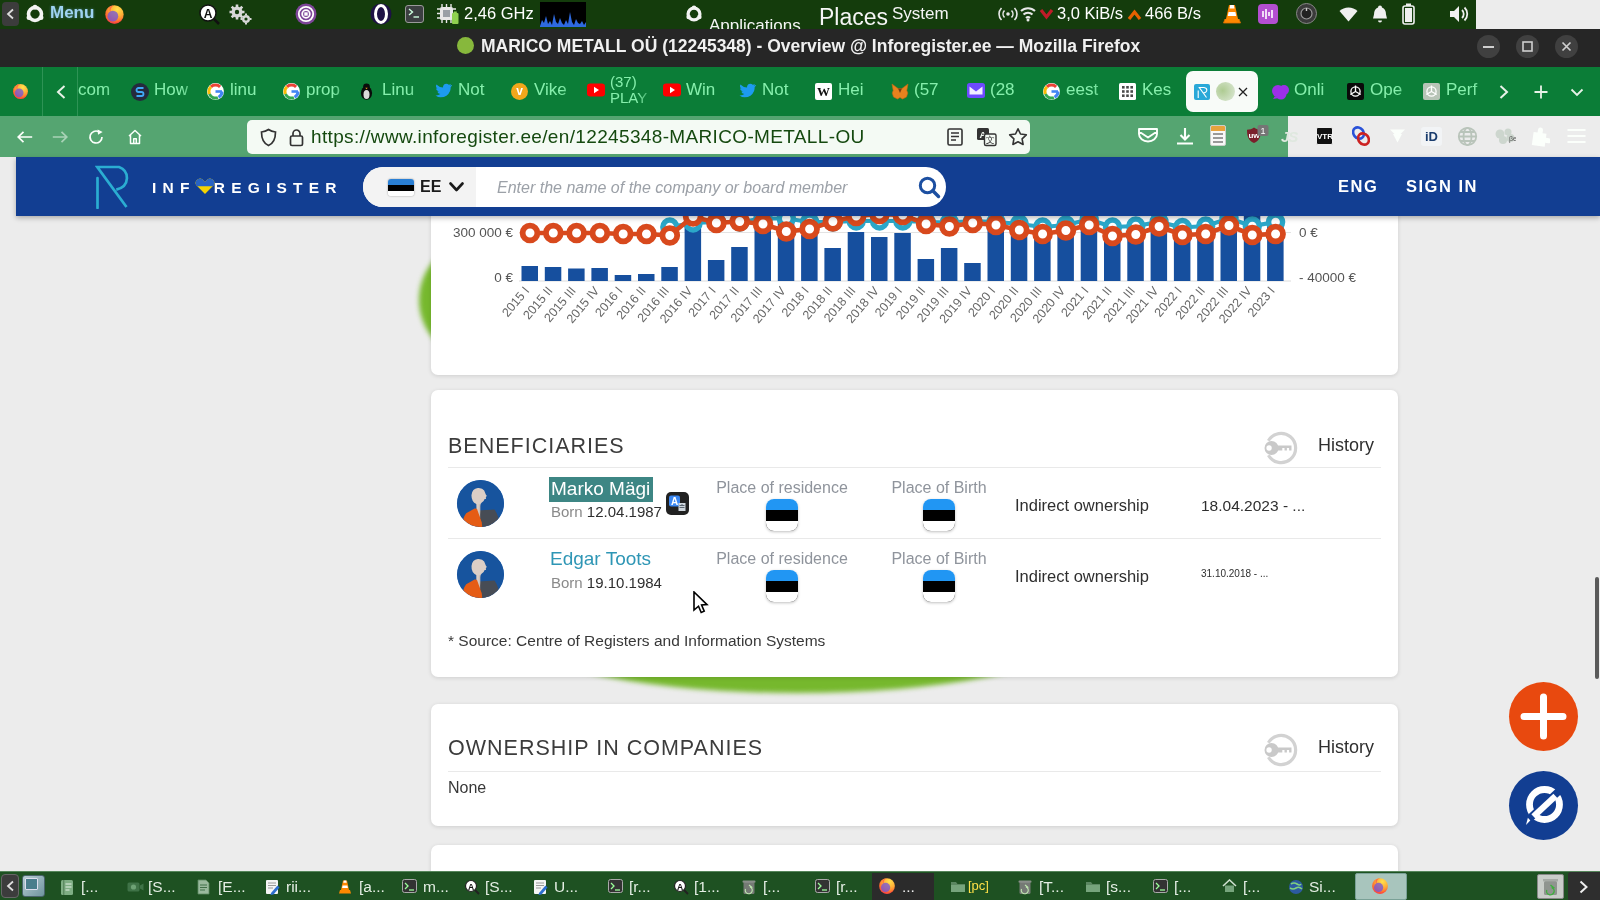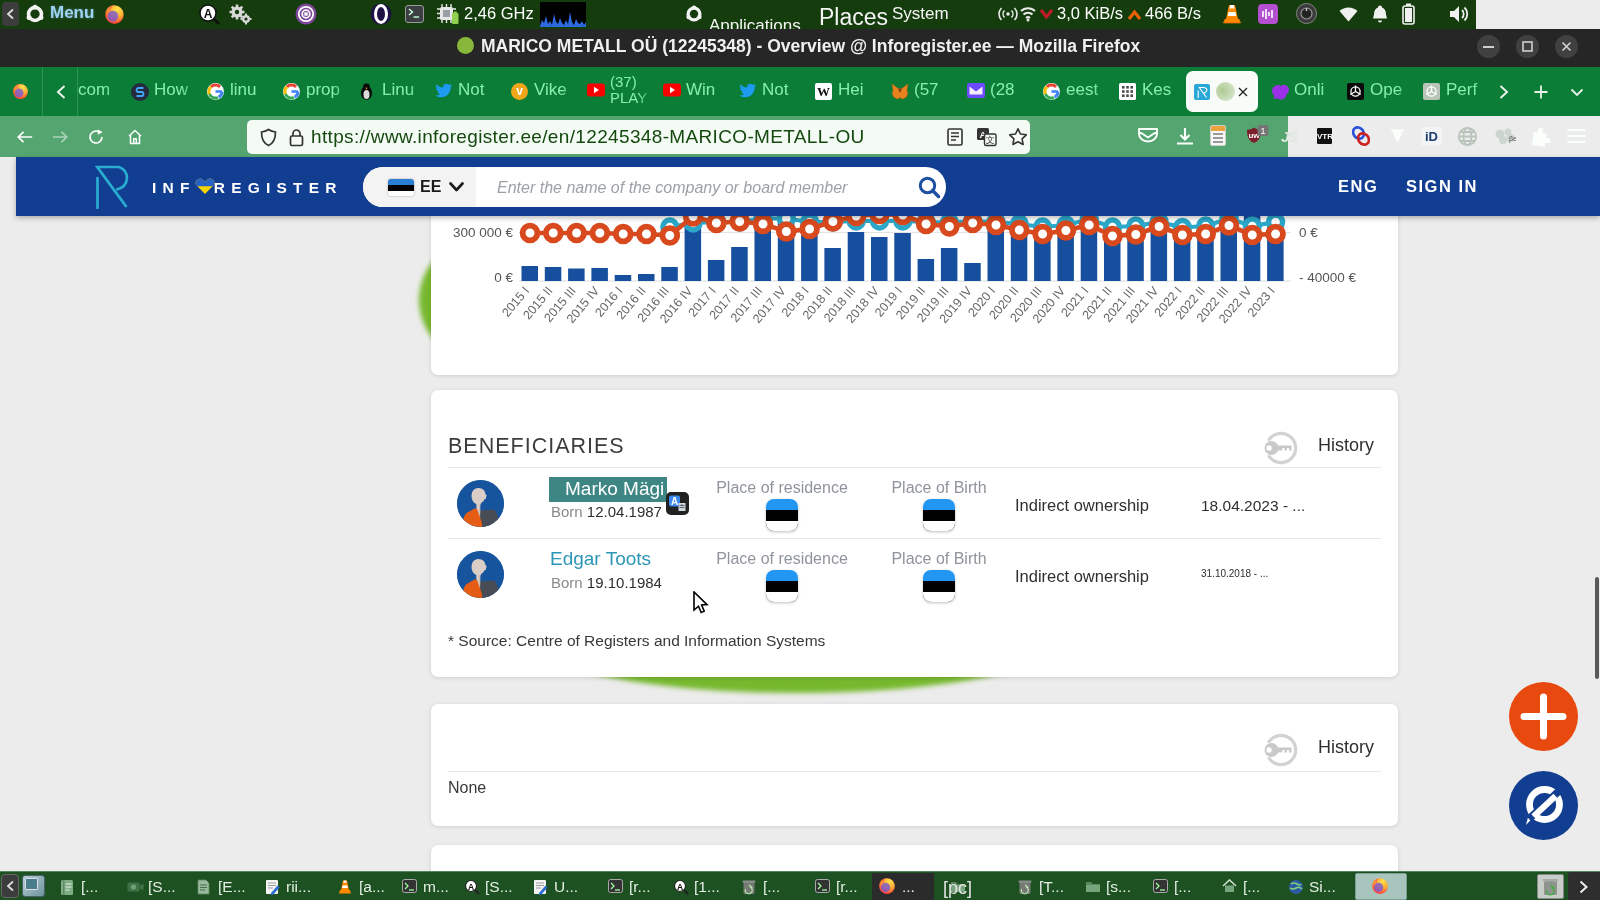--- a/index.html
+++ b/index.html
@@ -190,21 +190,21 @@
 
   <div class="abs av" style="left:457px;top:264px">
       <svg width="47" height="47" viewBox="0 0 47 47">
         <circle cx="23.5" cy="23.5" r="23.5" fill="#17549e"></circle>
 <path d="M21 47 L21.5 30.5 L37.5 29.5 Q42.5 36.5 42.8 47 Z" fill="#474c55"></path>
 <path d="M18.5 38.2 Q19.8 30 19.3 24 Q14.2 21.5 14.5 15 Q15.2 8.6 20.8 8 Q25.4 7.6 27.2 10.6 L28.8 14.6 L29.9 16.1 L28.8 17 L29.1 18.8 L27.4 19.2 Q27.2 21.2 24.8 22.4 Q23.2 23.4 23.2 26 L23.2 31 Q23.2 35 22.4 38.2 Z" fill="#dbcec6"></path>
 <path d="M23.2 24 L23.2 38 L21 38.2 Q22 30 21.8 24.5 Z" fill="#c9b9af" opacity="0.75"></path>
 <path d="M5.2 47 Q5.6 37.6 9.2 33.2 L17.6 28.6 Q19.4 28.2 20.2 29.4 L24.8 42.5 L25.2 47 Z" fill="#e55c15"></path>
 </svg>
     </div>
-  <div class="abs" style="left:549px;top:261px;background:#3d8684;color:#fff;font-size:19px;padding:1px 3px 2px 16px">Marko Mägi</div>
+  <div class="abs" style="left:549px;top:261px;background:#3d8684;color:#fff;font-size:19px;padding:1px 3px 2px 2px">Marko Mägi</div>
   <div class="abs" style="left:551px;top:287px;font-size:15px;color:#8a8a8a">Born <span style="color:#2f2f2f">12.04.1987</span></div>
   <div class="abs tr8" style="left:666px;top:276px"><svg width="23" height="23" viewBox="0 0 23 23">
         <rect x="3" y="3.5" width="11" height="11" rx="2" fill="#3a87f2"></rect>
         <text x="8.5" y="12.8" font-size="10" font-weight="bold" fill="#fff" text-anchor="middle" font-family="Liberation Sans">A</text>
         <path d="M12.5 11h7v8h-7z" fill="#cfd6dd"></path>
         <path d="M13.5 13.5h5M13.5 15.5h5M16 12v1.5" stroke="#5a6570" stroke-width="1" fill="none"></path>
       </svg></div>
   <div class="abs" style="left:712px;top:263px;width:140px;text-align:center;font-size:16px;color:#8f949c">Place of residence</div>
   <div class="abs flag" style="left:766px;top:283px"></div>
   <div class="abs" style="left:869px;top:263px;width:140px;text-align:center;font-size:16px;color:#8f949c">Place of Birth</div>
@@ -230,20 +230,21 @@
   <div class="abs flag" style="left:923px;top:354px"></div>
   <div class="abs" style="left:1015px;top:351px;font-size:16.5px;color:#2f2f2f">Indirect ownership</div>
   <div class="abs" style="left:1201px;top:352px;font-size:10px;color:#2f2f2f">31.10.2018 - ...</div>
 
   <div class="abs" style="left:448px;top:416px;font-size:15.5px;color:#383838">* Source: Centre of Registers and Information Systems</div>
   <svg class="abs" style="left:692px;top:375px" width="20" height="24" viewBox="0 0 20 24">
       <path d="M2 1 L2 19 L6.5 15.2 L9.2 21.5 L12.2 20.2 L9.6 14 L15 13.6 Z" fill="#fff" stroke="#000" stroke-width="1.6"></path>
     </svg>
 
   <div class="abs" style="left:431px;top:488px;width:967px;height:122px;background:#fff;border-radius:7px;box-shadow:0 1px 4px rgba(0,0,0,.13)"></div>
+  <div class="abs" style="left:448px;top:520px;font-size:21.5px;color:#3c3c3c;letter-spacing:1px">OWNERSHIP IN COMPANIES</div>
   <svg class="abs key" style="left:1263px;top:516px" width="36" height="36" viewBox="0 0 36 36">
     <path d="M5.4 10.7 A14.6 14.6 0 1 1 5.4 25.3" fill="none" stroke="#d2d2d2" stroke-width="3.2"></path>
     <circle cx="8.5" cy="18" r="7" fill="#c9c9c9"></circle>
       <circle cx="6.1" cy="18" r="2.7" fill="#fff"></circle>
     <path d="M14 15.5h14.5v5h-2.4v-2.4h-2.2v2.4h-2.4v-2.4h-2.2v2.4H14z" fill="#c9c9c9"></path>
   </svg>
   <div class="abs" style="left:1318px;top:521px;font-size:18px;color:#2f2f2f">History</div>
   <div class="abs" style="left:448px;top:555px;width:933px;height:1px;background:#e9e9e9"></div>
   <div class="abs" style="left:448px;top:563px;font-size:16px;color:#383838">None</div>
 
@@ -756,21 +757,21 @@
         <circle cx="16" cy="16" r="14" fill="url(#ffg)"></circle>
         <path d="M16 2 C8 2 2 8.5 2 16 C2 14 4 7 9 5.5 C7.5 8 8 10.5 10 12 C9.5 6.5 12.5 3 16 2 Z" fill="url(#ffs)"></path>
         <circle cx="13.5" cy="18.5" r="8.2" fill="#7053dd" opacity="0.75"></circle>
         <path d="M30 16 a14 14 0 0 1 -28 0 a14 12 0 0 0 28 0 Z" fill="#ff3750" opacity="0.5"></path>
       </svg></div>
   <div class="abs" style="left:902px;top:6px;font-size:15.5px;color:#eee">...</div>
   <div class="abs" style="left:950px;top:7px"><svg width="16" height="13" viewBox="0 0 16 13">
         <path d="M1 2 h5 l1.5 2 H15 v8 H1 Z" fill="#5b8761"></path>
         <path d="M1 5 h14 v7 H1 Z" fill="#76a47c"></path>
       </svg></div>
-  <div class="abs" style="left:943px;top:6px;font-size:18px;color:#e5e5e5">[pc]</div>
+  <div class="abs" style="left:968px;top:6px;font-size:13px;color:#fde047">[pc]</div>
   <div class="abs" style="left:1018px;top:7px"><svg width="14" height="16" viewBox="0 0 14 16">
         <rect x="1.5" y="3" width="11" height="12" rx="1.5" fill="#757a75"></rect>
         <rect x="0.5" y="1.5" width="13" height="2.2" rx="1" fill="#8a8f8a"></rect>
         <path d="M7 6 l2.5 2 h-1.5 a3.5 3.5 0 1 1 -4.5 2" stroke="#bfe8b0" stroke-width="1.1" fill="none"></path>
       </svg></div>
   <div class="abs" style="left:1039px;top:6px;font-size:15.5px;color:#e4eee4">[T...</div>
   <div class="abs" style="left:1085px;top:7px"><svg width="16" height="13" viewBox="0 0 16 13">
         <path d="M1 2 h5 l1.5 2 H15 v8 H1 Z" fill="#5b8761"></path>
         <path d="M1 5 h14 v7 H1 Z" fill="#76a47c"></path>
       </svg></div>

